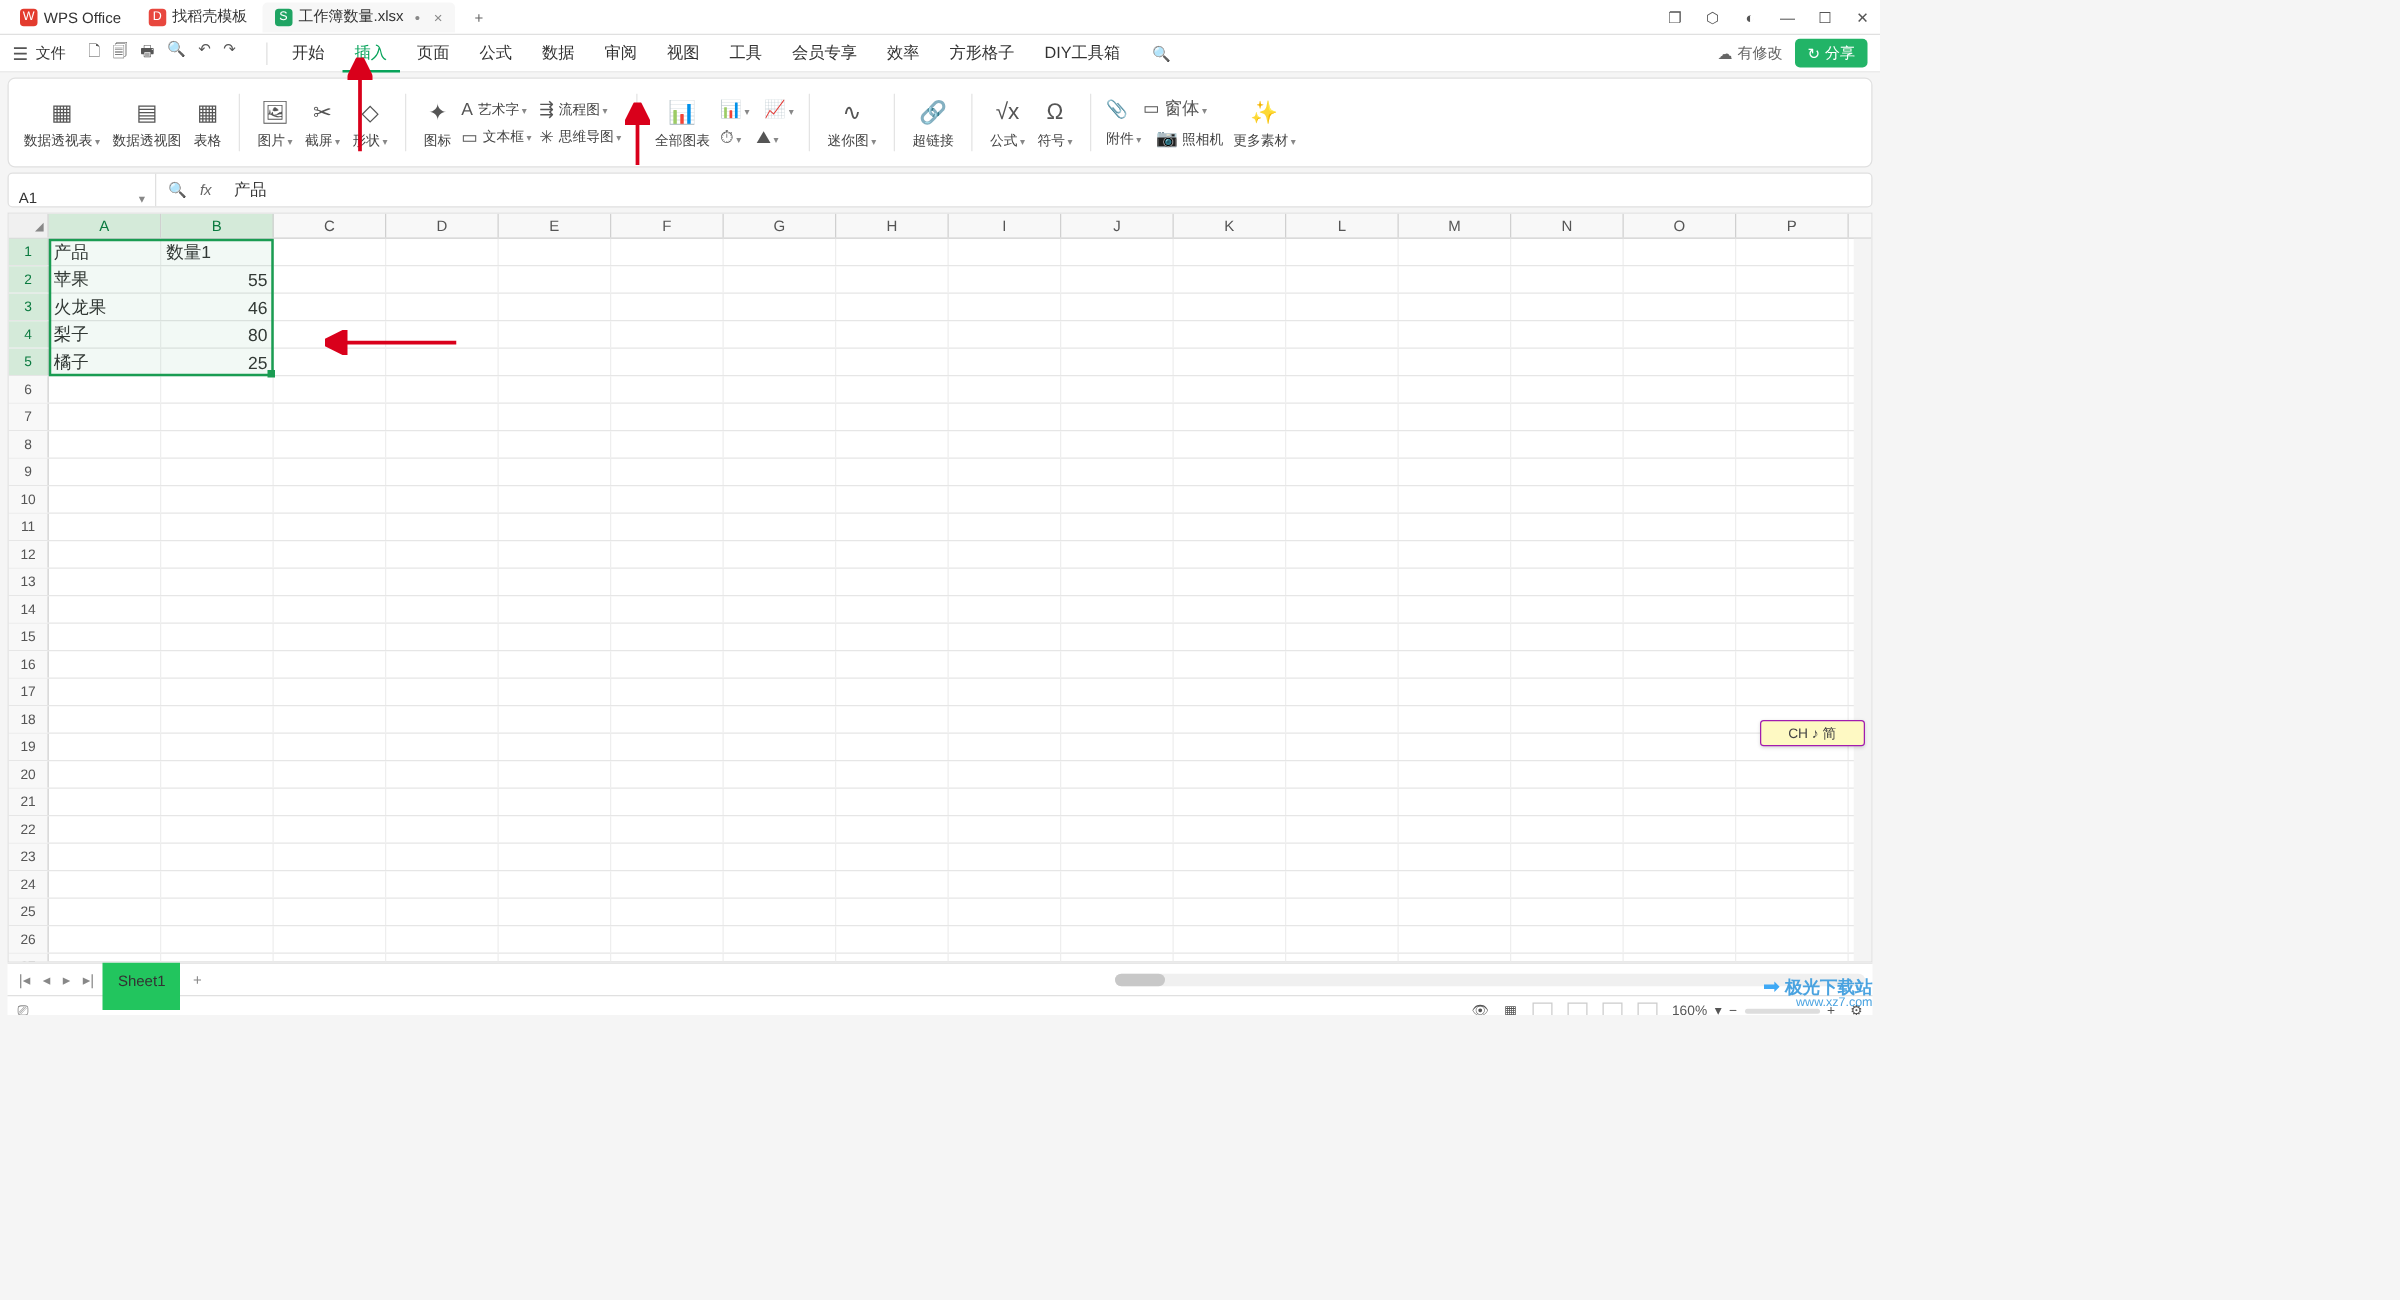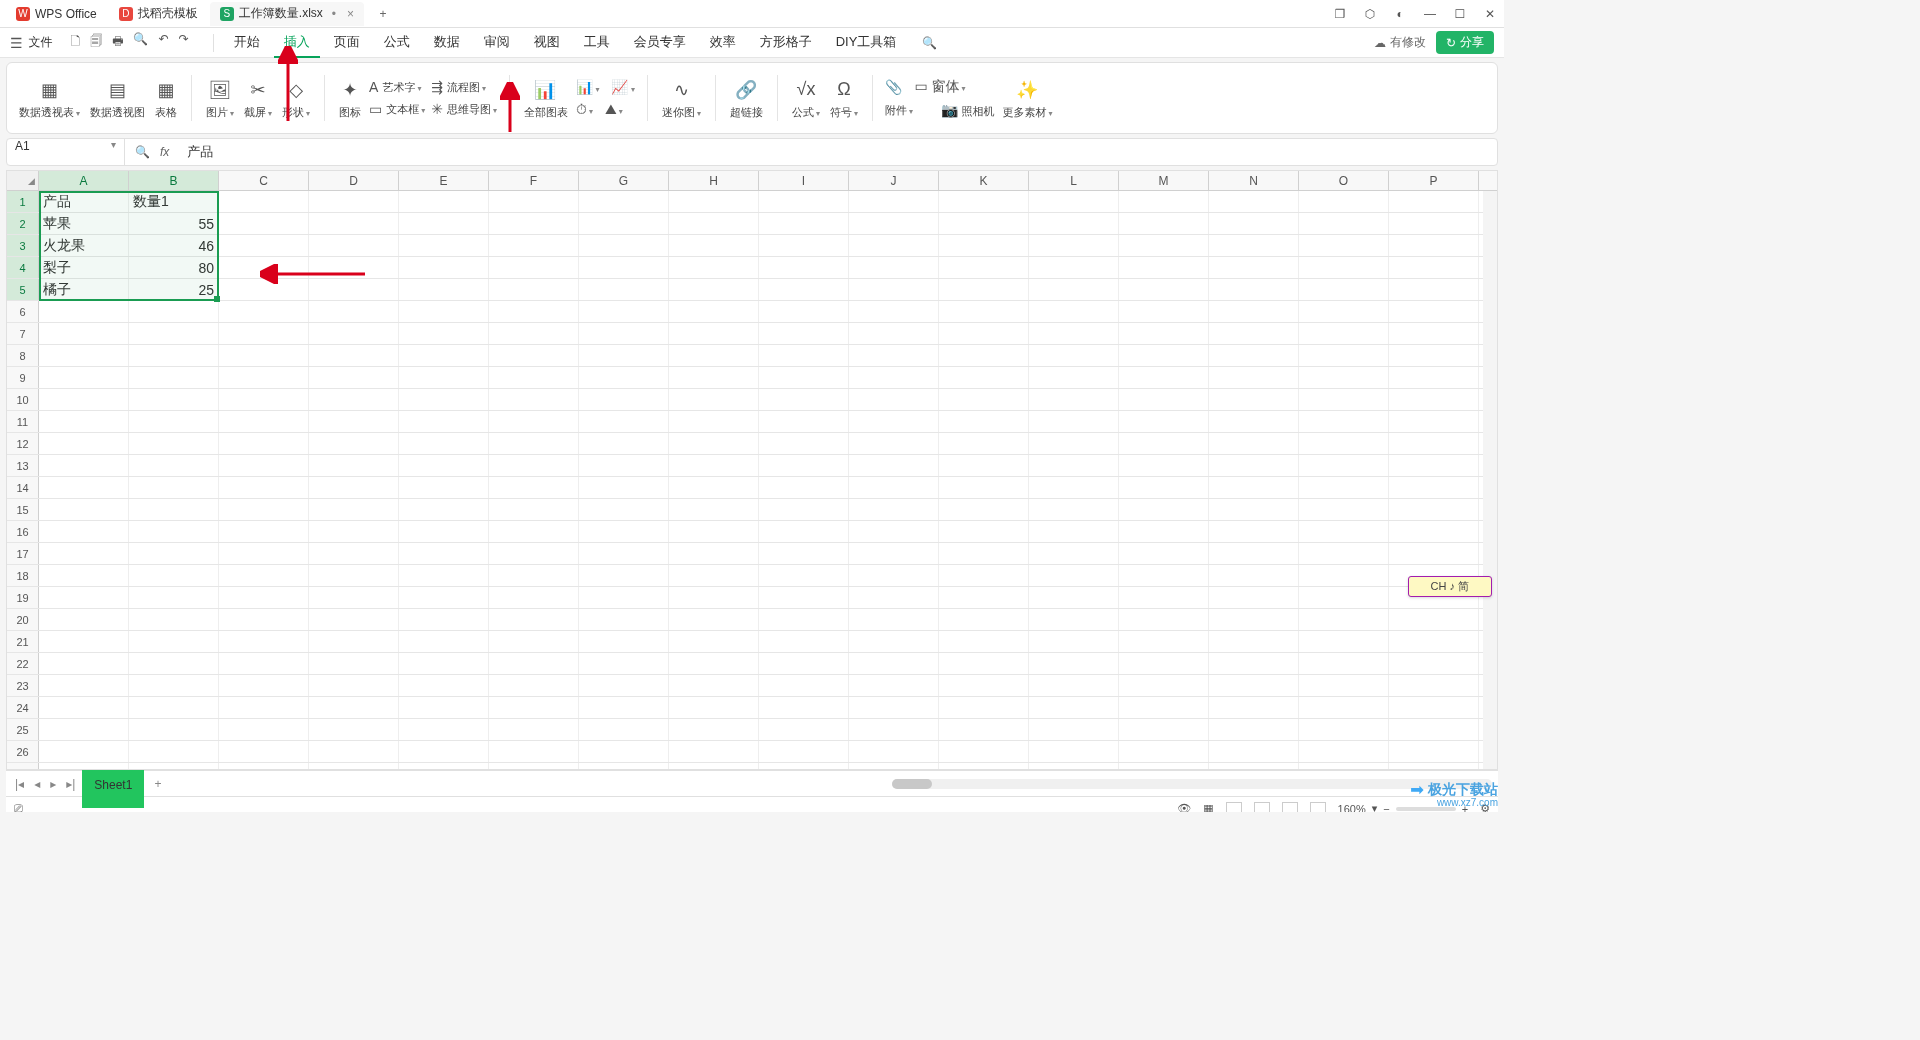--- a/index.html
+++ b/index.html
@@ -36,21 +36,21 @@
 .rgrp .ico { font-size:18px; color:#555; height:26px; display:flex; align-items:center;}
 .rgrp .lbl { font-size:11px; color:#444; white-space:nowrap;}
 .rcol { display:flex; flex-direction:column; gap:6px; justify-content:center;}
 .rrow { display:flex; align-items:center; gap:4px; font-size:11px; color:#444; white-space:nowrap;}
 .rrow .ico { font-size:14px; color:#555;}
 .sep { width:1px; height:46px; background:#e4e4e4; margin:0 6px;}
 .dd::after { content:"▾"; font-size:8px; color:#888; margin-left:2px;}
 
 
 .fbar { height:28px; background:#fff; margin:0 6px; border:1px solid #e0e0e0; border-radius:4px; display:flex; align-items:center; }
-.namebox { width:118px; padding:0 8px; border-right:1px solid #e0e0e0; font-size:12px; height:100%; display:flex; align-items:flex-start; justify-content:space-between;}
+.namebox { width:118px; padding:0 8px; border-right:1px solid #e0e0e0; font-size:12px; height:100%; display:flex; align-items:flex-end; justify-content:space-between;}
 .namebox .dd2 { color:#888; font-size:10px;}
 .fbar .fxgrp { display:flex; align-items:center; gap:10px; padding:0 10px; color:#666;}
 .fbar .fcontent { padding:0 8px; font-size:13px; }
 
 
 .gridwrap { position:relative; margin:4px 6px 0 6px; background:#fff; border:1px solid #e0e0e0; height:600px; overflow:hidden;}
 .colhdr { display:flex; height:20px; border-bottom:1px solid #d0d0d0; background:#f8f8f8;}
 .corner { width:32px; border-right:1px solid #d0d0d0; background:#f0f0f0; display:flex; align-items:center; justify-content:flex-end; padding-right:3px; color:#888; font-size:9px;}
 .ch { width:90px; border-right:1px solid #d0d0d0; display:flex; align-items:center; justify-content:center; font-size:12px; color:#555;}
 .ch.sel { background:#d4ead9; color:#0a7a3f;}
@@ -248,21 +248,21 @@
       <span class="lbl dd">符号</span>
     </div>
   <div class="sep"></div>
   <div class="rcol">
     <div class="rrow">
       <span class="ico">📎</span>
       <span class="ico dd" style="margin-left:8px">▭ <span>窗体</span></span>
     </div>
     <div class="rrow">
       <span class="dd">附件</span>
-      <span style="margin-left:24px"><span class="ico">📷</span> <span>照相机</span></span>
+      <span style="margin-left:8px"><span class="ico">📷</span> <span>照相机</span></span>
     </div>
   </div>
   <div class="rgrp">
       <span class="ico">✨</span>
       <span class="lbl dd">更多素材</span>
     </div>
 </div>
 
 <div class="fbar">
   <div class="namebox">

